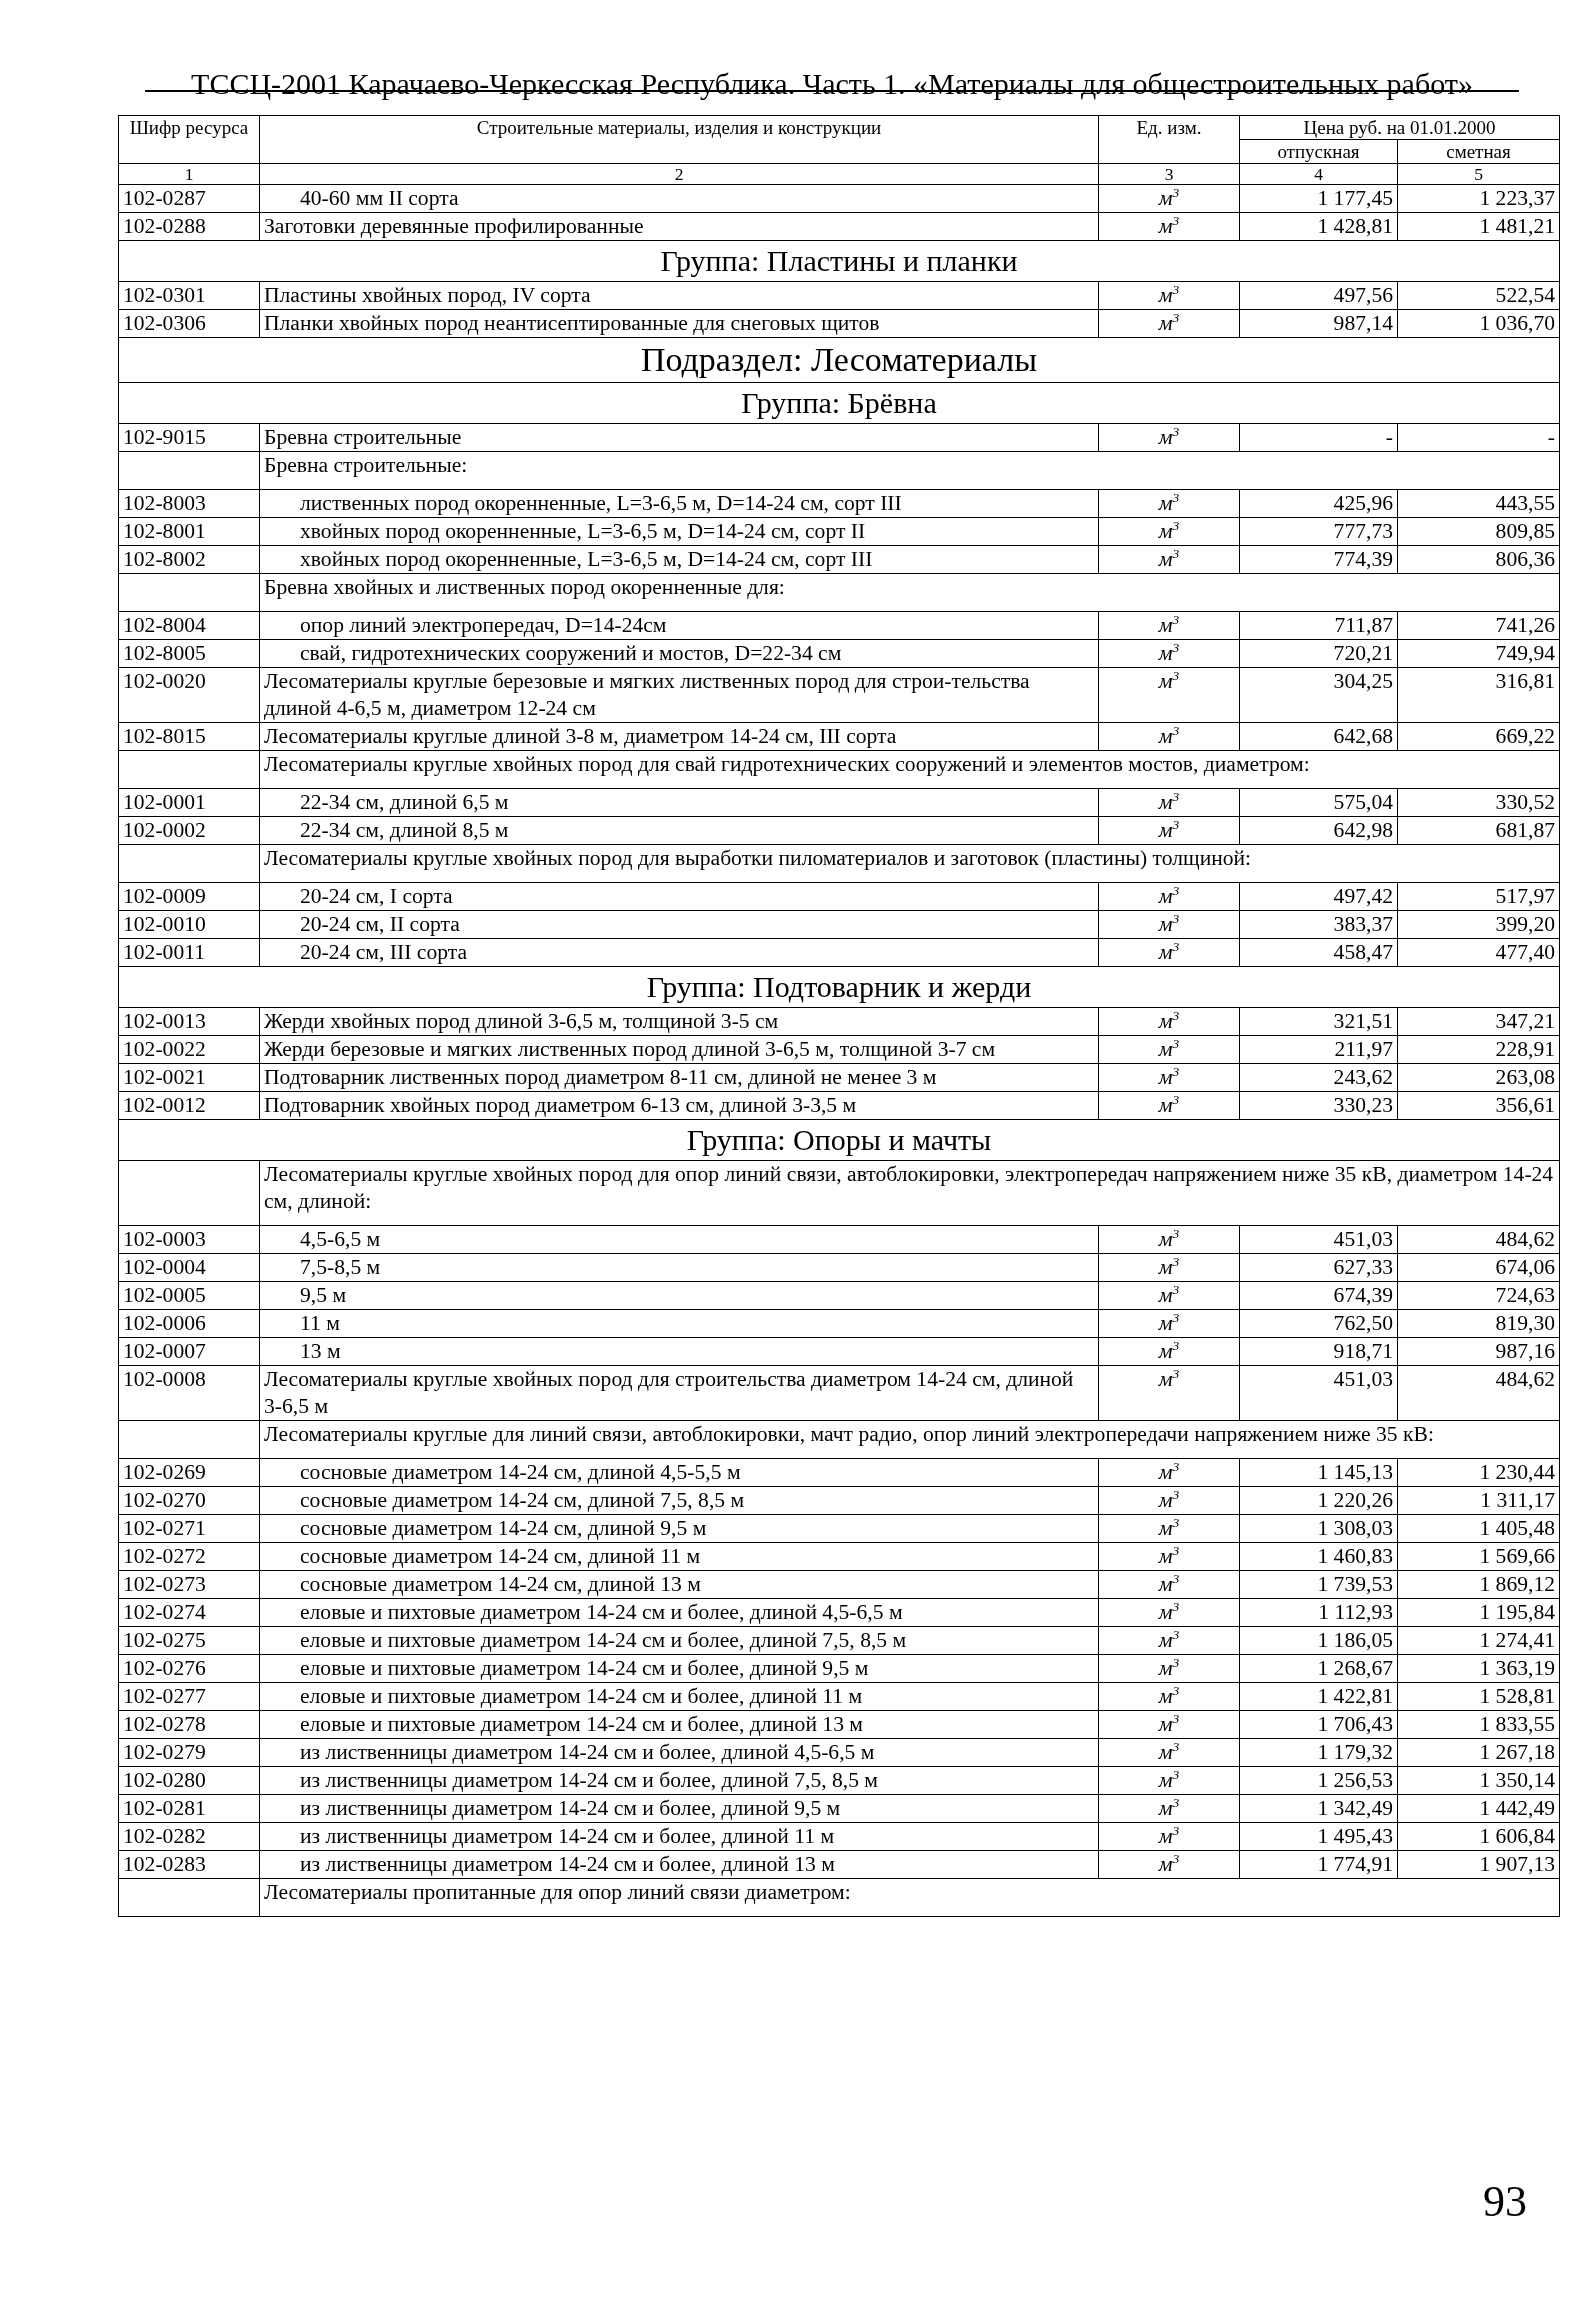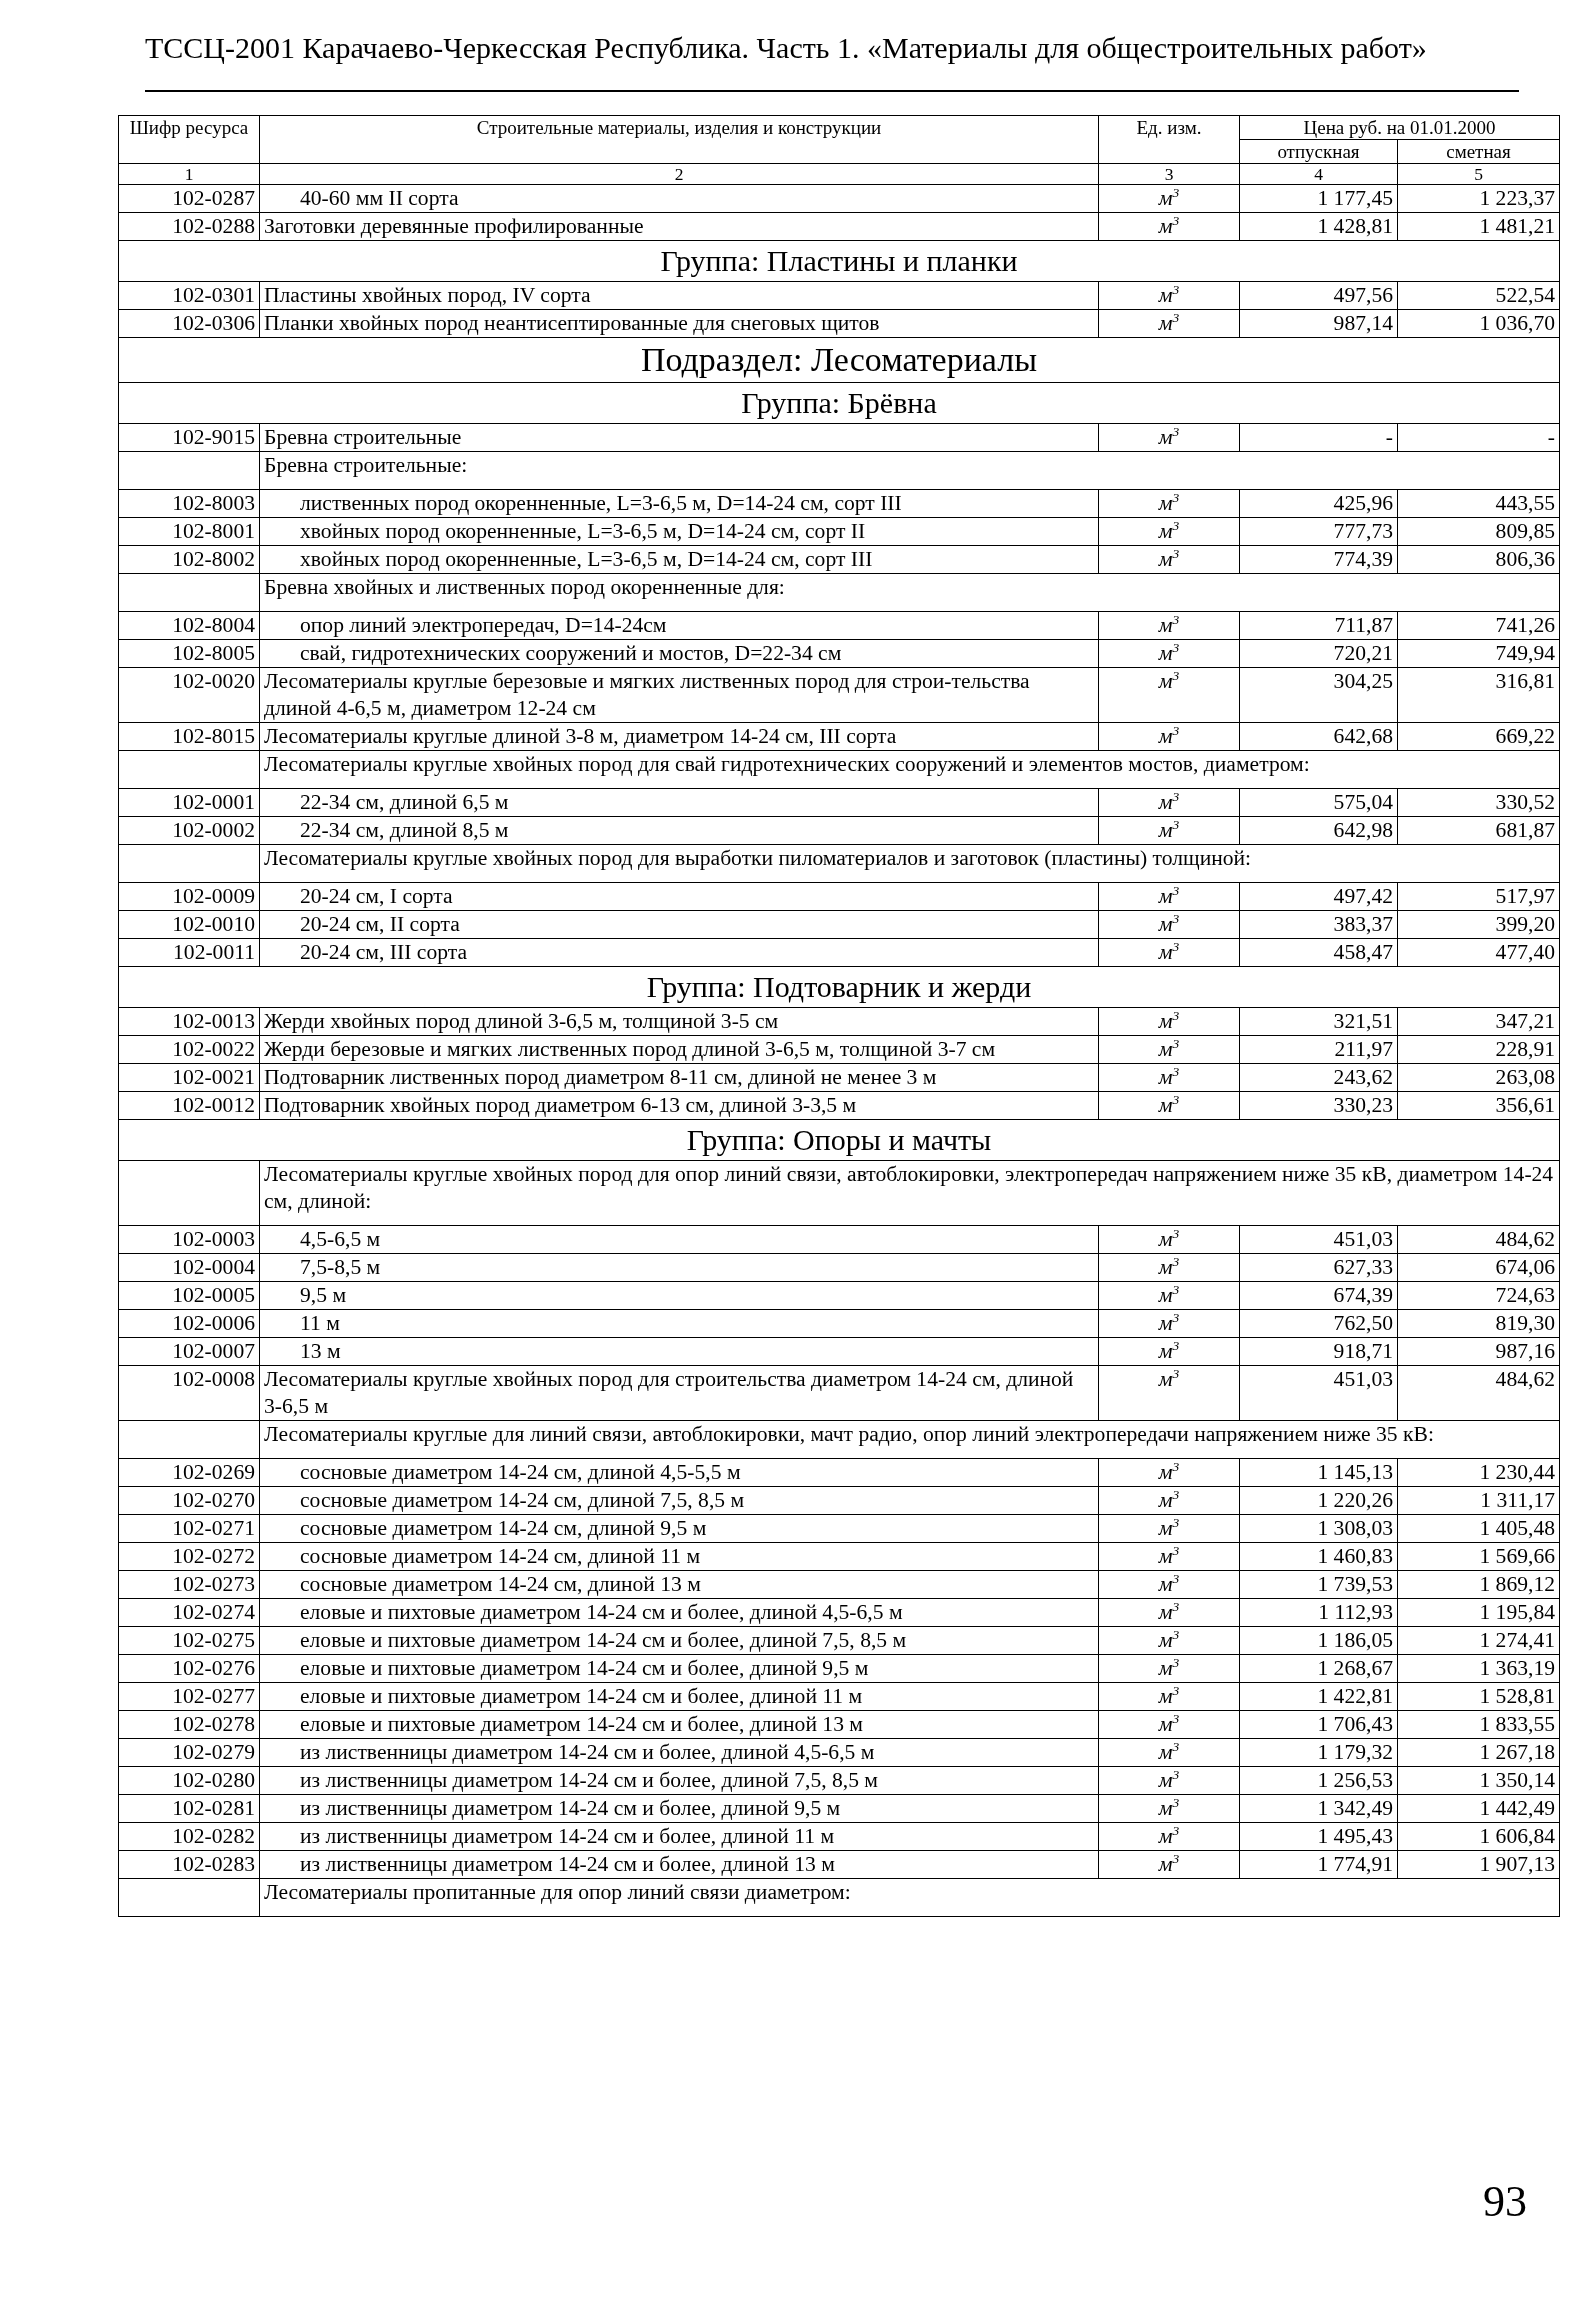--- a/index.html
+++ b/index.html
@@ -1,24 +1,24 @@
 <!DOCTYPE html>
 <html style="font-size:10.8px"><head>
 <meta charset="utf-8">
 <style>
   html, body { margin:0; padding:0; background:#fff; }
   body { width:1591px; height:2307px; position:relative; font-family:"Liberation Serif","DejaVu Serif",serif; color:#000; }
-  .page-header { position:absolute; left:145px; top:29px; width:1374px; text-align:left; font-size:30px; line-height:38px; }
+  .page-header { position:absolute; left:145px; top:65px; width:1374px; text-align:center; font-size:30px; line-height:38px; }
   .page-rule { position:absolute; left:145px; top:90px; width:1374px; height:2px; background:#000; }
   table.price { position:absolute; left:118px; top:115px; width:1441px; border-collapse:collapse; table-layout:fixed; font-size:21.6px; line-height:27px; }
   table.price td, table.price th { border:1.3px solid #000; padding:0 4px; vertical-align:top; font-weight:normal; }
   col.c-code { width:141px; } col.c-desc { width:839px; } col.c-unit { width:141px; } col.c-p1 { width:158px; } col.c-p2 { width:162px; }
   .hdr th { font-size:19px; line-height:23px; text-align:center; vertical-align:middle; }
   .num-row td { text-align:center; font-size:17.5px; line-height:20px; padding:0; }
-  .code { text-align:right; white-space:nowrap; }
+  .code { text-align:left; white-space:nowrap; }
   .desc.indent { padding-left:40px; }
   .unit { text-align:center;font-style:italic; }
   .unit sup { font-size:13.5px; line-height:0; }
   .price-cell { text-align:right; white-space:nowrap; }
   .group td { text-align:center; font-weight:bold; font-size:30px; line-height:40px; padding:2.7px 0 5.4px 0; border-left:1.3px solid #000; border-right:1.3px solid #000; }
   .subsection td { font-size:34px; line-height:44px; }
   .note td.note-text { padding-left:4px; padding-bottom:10px; }
   .note td { border-right:1.3px solid #000; }
   .note td.blank { border-right:none; }
   .page-number { position:absolute; right:64px; top:2176px; font-size:44px; }

